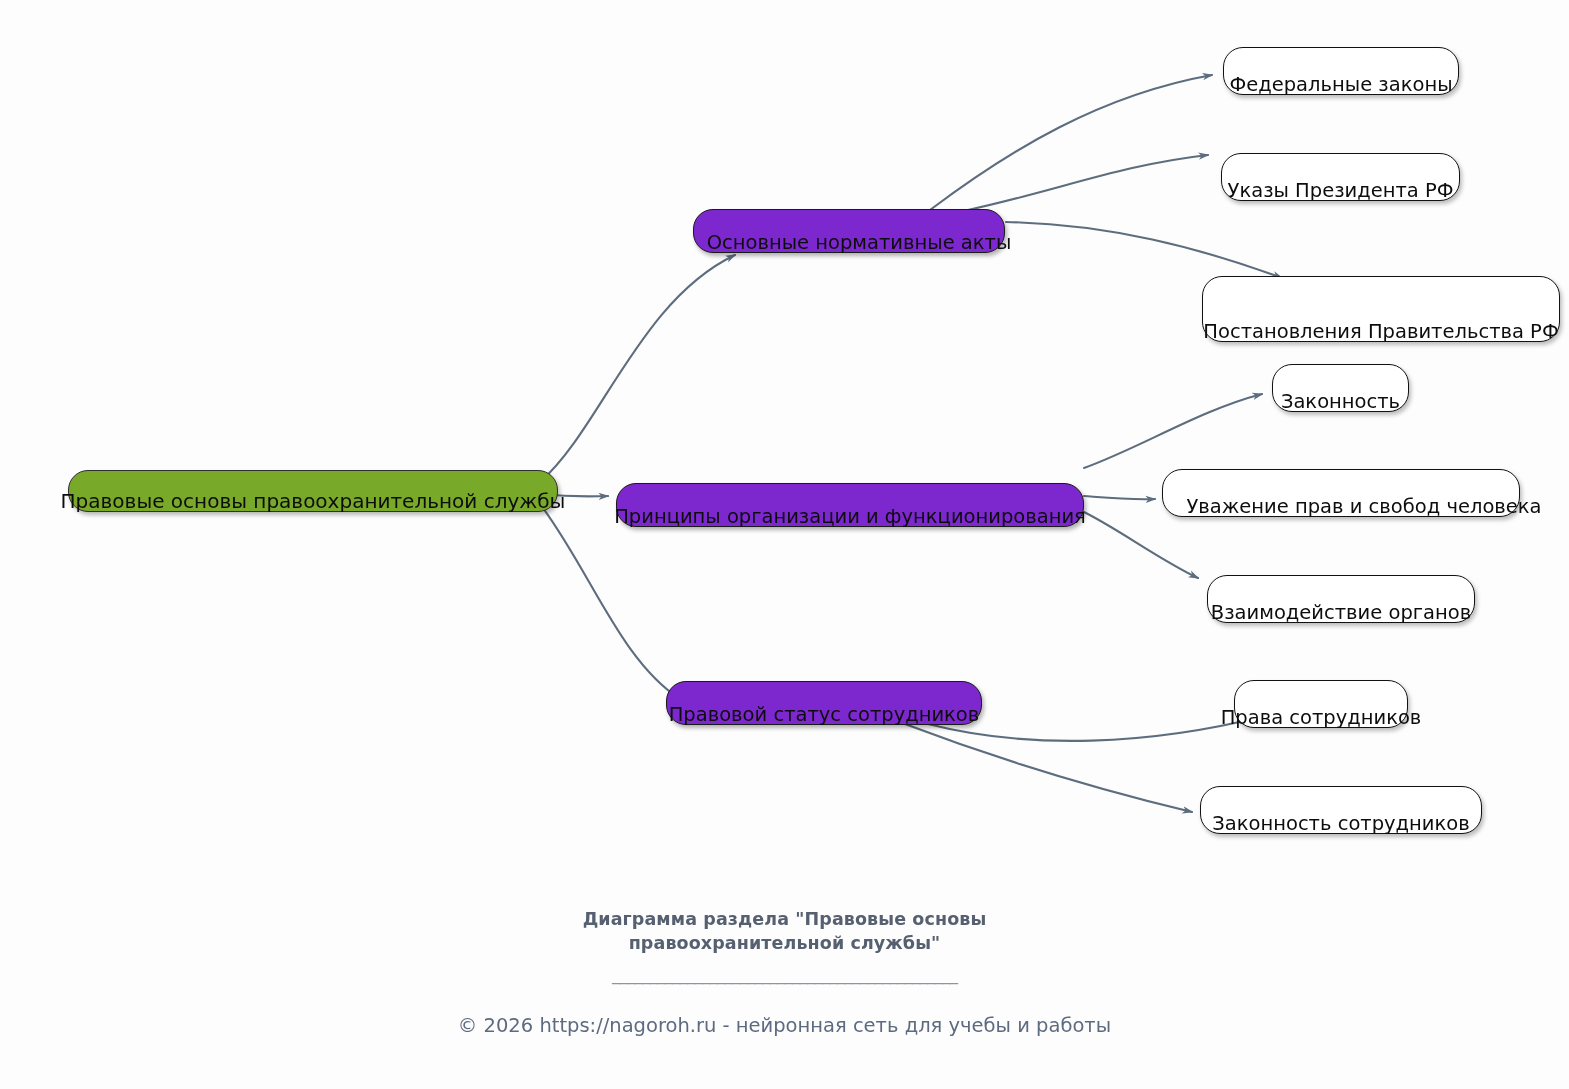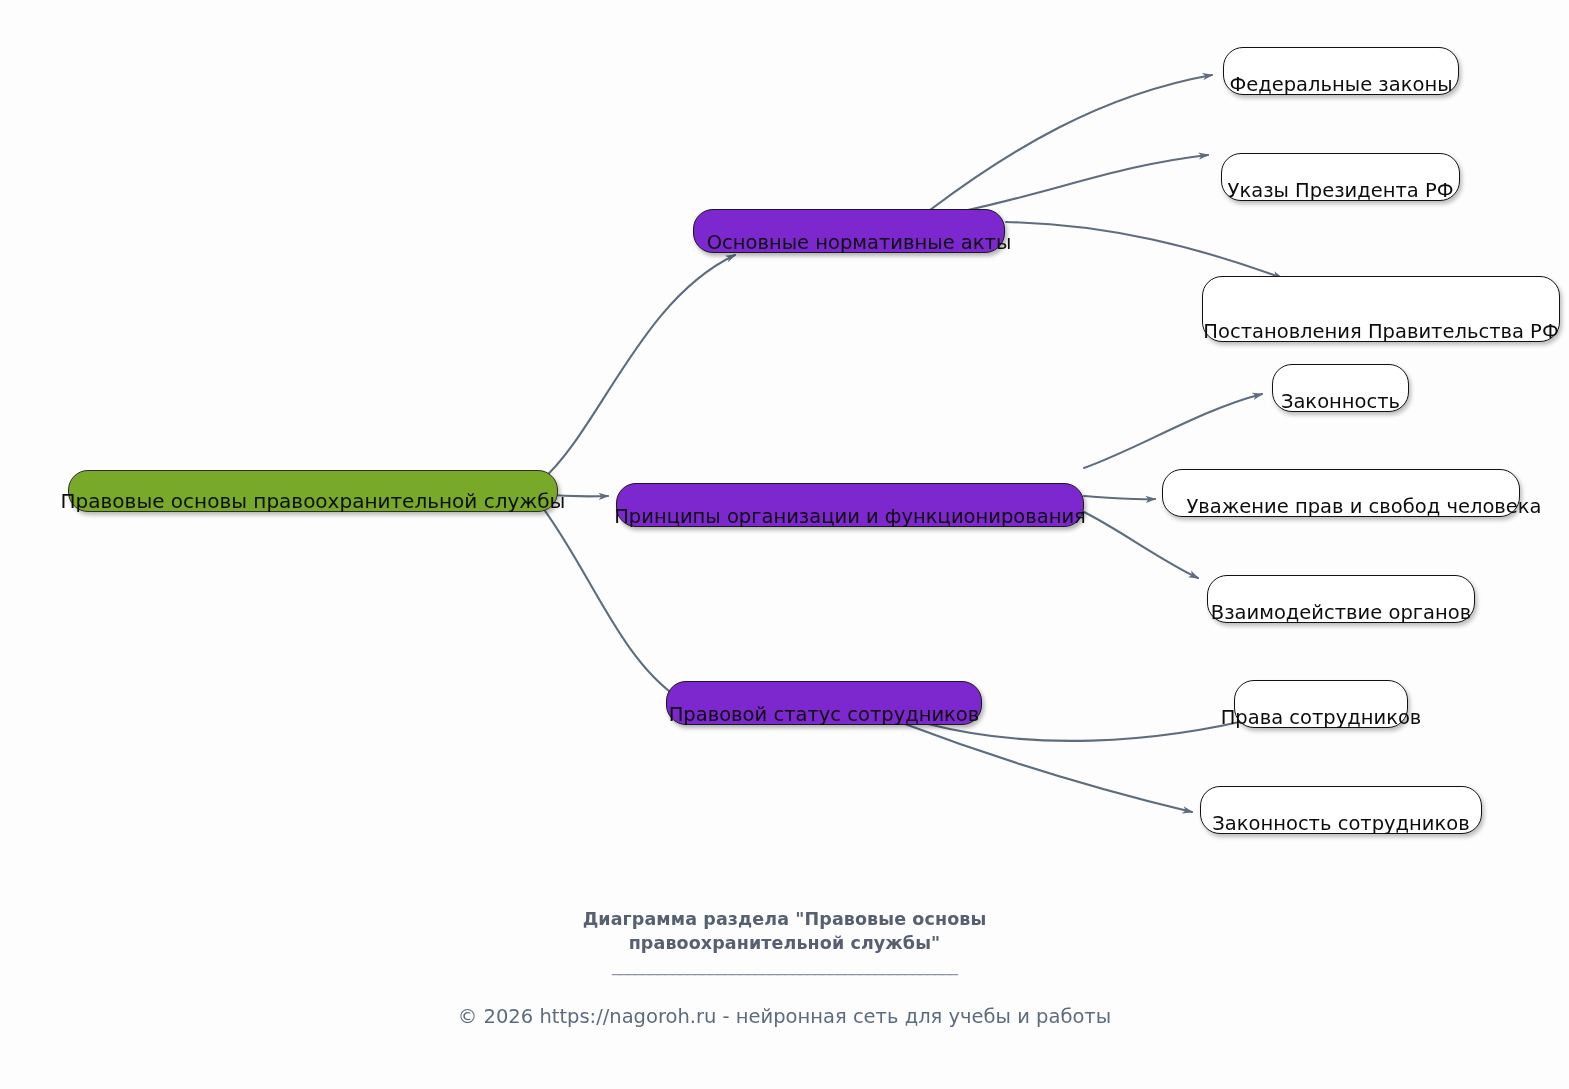--- a/index.html
+++ b/index.html
@@ -78,20 +78,21 @@
   }
   #caption-title {
     font-family: "DejaVu Sans", sans-serif;
     font-weight: bold;
     font-size: 17.5px;
     color: #566070;
     line-height: 1.35;
     letter-spacing: 0.1px;
   }
   #caption-divider {
+    margin-top: 9px;
     font-size: 17px;
     color: #8c95a3;
     letter-spacing: -1px;
     font-family: "DejaVu Sans", sans-serif;
     overflow: hidden;
     height: 22px;
   }
   #footer-line {
     margin-top: 28px;
     font-size: 19.5px;

